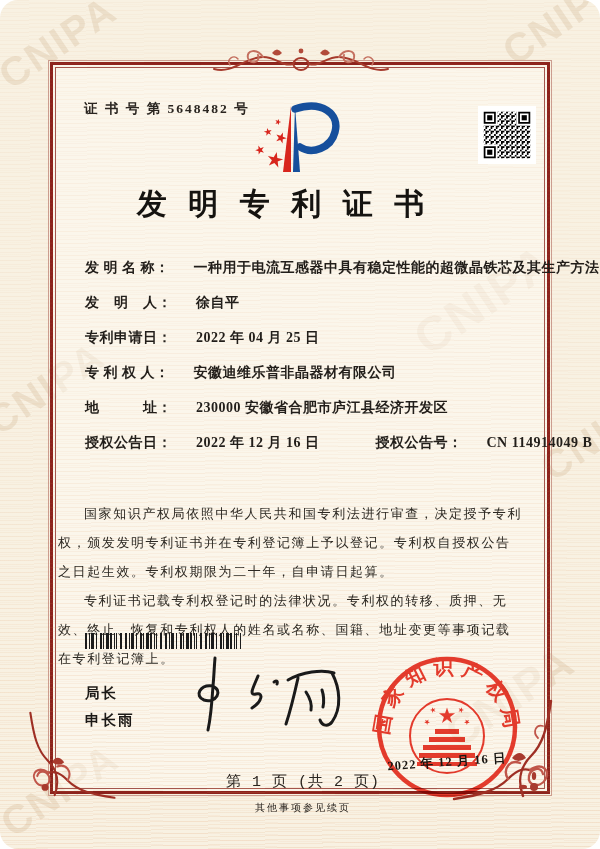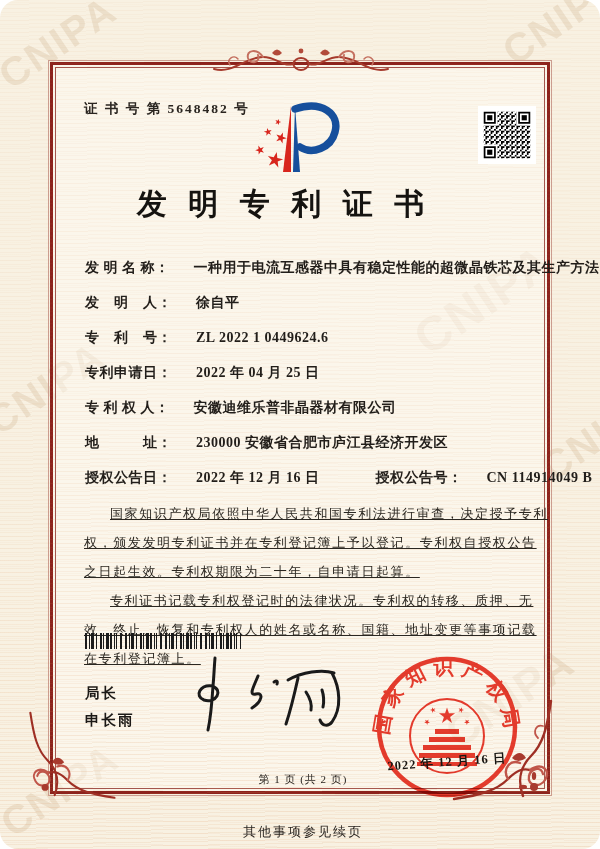--- a/index.html
+++ b/index.html
@@ -45,22 +45,22 @@
 
   .title { position:absolute; left:0; top:184px; width:568px; text-align:center;
     font-size:30px; font-weight:600; color:#151310; letter-spacing:7px; z-index:4; }
 
   .fields { position:absolute; left:85px; top:258px; width:462px; z-index:4; }
   .frow { margin-bottom:15px; font-size:14px; color:#221e1a; line-height:20px;
     font-weight:600; letter-spacing:0.5px; white-space:nowrap; }
   .fvalue { margin-left:24px; letter-spacing:0.5px; }
   .grant-no-pair { margin-left:52px; }
 
-  .body-text { position:absolute; left:84px; top:499px; width:466px; z-index:4;
-    font-size:13px; line-height:29px; color:#2b2721; letter-spacing:1.6px; font-weight:500;text-decoration:underline; }
+  .body-text { position:absolute; left:58px; top:499px; width:466px; z-index:4;
+    font-size:13px; line-height:29px; color:#2b2721; letter-spacing:1.6px; font-weight:500; }
   .body-text p { text-indent:2em; }
 
   .barcode { position:absolute; left:85px; top:633px; width:156px; height:16px; z-index:4;
     background:repeating-linear-gradient(90deg,
       #1b1b1b 0 2px, transparent 2px 4px, #1b1b1b 4px 5px, transparent 5px 6px,
       #1b1b1b 6px 9px, transparent 9px 11px, #1b1b1b 11px 12px, transparent 12px 15px,
       #1b1b1b 15px 17px, transparent 17px 18px, #1b1b1b 18px 19px, transparent 19px 21px,
       #1b1b1b 21px 24px, transparent 24px 25px, #1b1b1b 25px 27px, transparent 27px 29px,
       #1b1b1b 29px 30px, transparent 30px 31px, #1b1b1b 31px 32px, transparent 32px 35px,
       #1b1b1b 35px 37px, transparent 37px 40px); }
@@ -72,23 +72,23 @@
   .signature { position:absolute; left:182px; top:650px; z-index:4; }
 
   .seal { position:absolute; left:372px; top:652px; width:150px; height:150px; z-index:5;
     mix-blend-mode:multiply; }
   .seal svg { opacity:0.93; }
   .seal-date { position:absolute; left:0; top:102px; width:150px; text-align:center;
     font-size:12.5px; font-weight:700; color:#181512; letter-spacing:1px;
     transform:rotate(-4deg); }
 
   .page-no { position:absolute; left:50px; top:772px; width:506px; text-align:center;
-    font-size:11px; color:#2a2520; letter-spacing:1px; z-index:4; }
-  .cont-note { position:absolute; left:50px; top:823px; width:506px; text-align:center;
-    font-size:13px; color:#2a2520; letter-spacing:2px; font-weight:500; z-index:4; }
+    font-size:15px; color:#2a2520; letter-spacing:1px; z-index:4;font-family:Liberation Mono, monospace; }
+  .cont-note { position:absolute; left:50px; top:801px; width:506px; text-align:center;
+    font-size:10px; color:#2a2520; letter-spacing:2px; font-weight:500; z-index:4; }
 </style>
 </head>
 <body>
 
 <div class="page">
 
   <span class="wm wm1">CNIPA</span>
   <span class="wm wm2">CNIPA</span>
   <span class="wm wm3">CNIPA</span>
   <span class="wm wm4">CNIPA</span>
@@ -188,21 +188,20 @@
       <path d="M1,21 h7 v7 h-7 z M2,22 v5 h5 v-5 z" fill-rule="evenodd"></path>
         <rect x="3" y="23" width="3" height="3"></rect>
     </g>
   </svg>
 
   <h1 class="title">发 明 专 利 证 书</h1>
 
   <div class="fields">
     <div class="frow"><span>发 明 名 称：</span><span class="fvalue">一种用于电流互感器中具有稳定性能的超微晶铁芯及其生产方法</span></div>
     <div class="frow"><span>发　明　人：</span><span class="fvalue">徐自平</span></div>
-    <div class="frow"><span>专　利　号：</span><span class="fvalue">ZL 2022 1 0449624.6</span></div>
     <div class="frow"><span>专利申请日：</span><span class="fvalue">2022 年 04 月 25 日</span></div>
     <div class="frow"><span>专 利 权 人：</span><span class="fvalue">安徽迪维乐普非晶器材有限公司</span></div>
     <div class="frow"><span>地　　　址：</span><span class="fvalue">230000 安徽省合肥市庐江县经济开发区</span></div>
     <div class="frow">
       <span>授权公告日：</span><span class="fvalue">2022 年 12 月 16 日</span>
       <span class="grant-no-pair">授权公告号：</span><span class="fvalue">CN 114914049 B</span>
     </div>
   </div>
 
   <div class="body-text">

